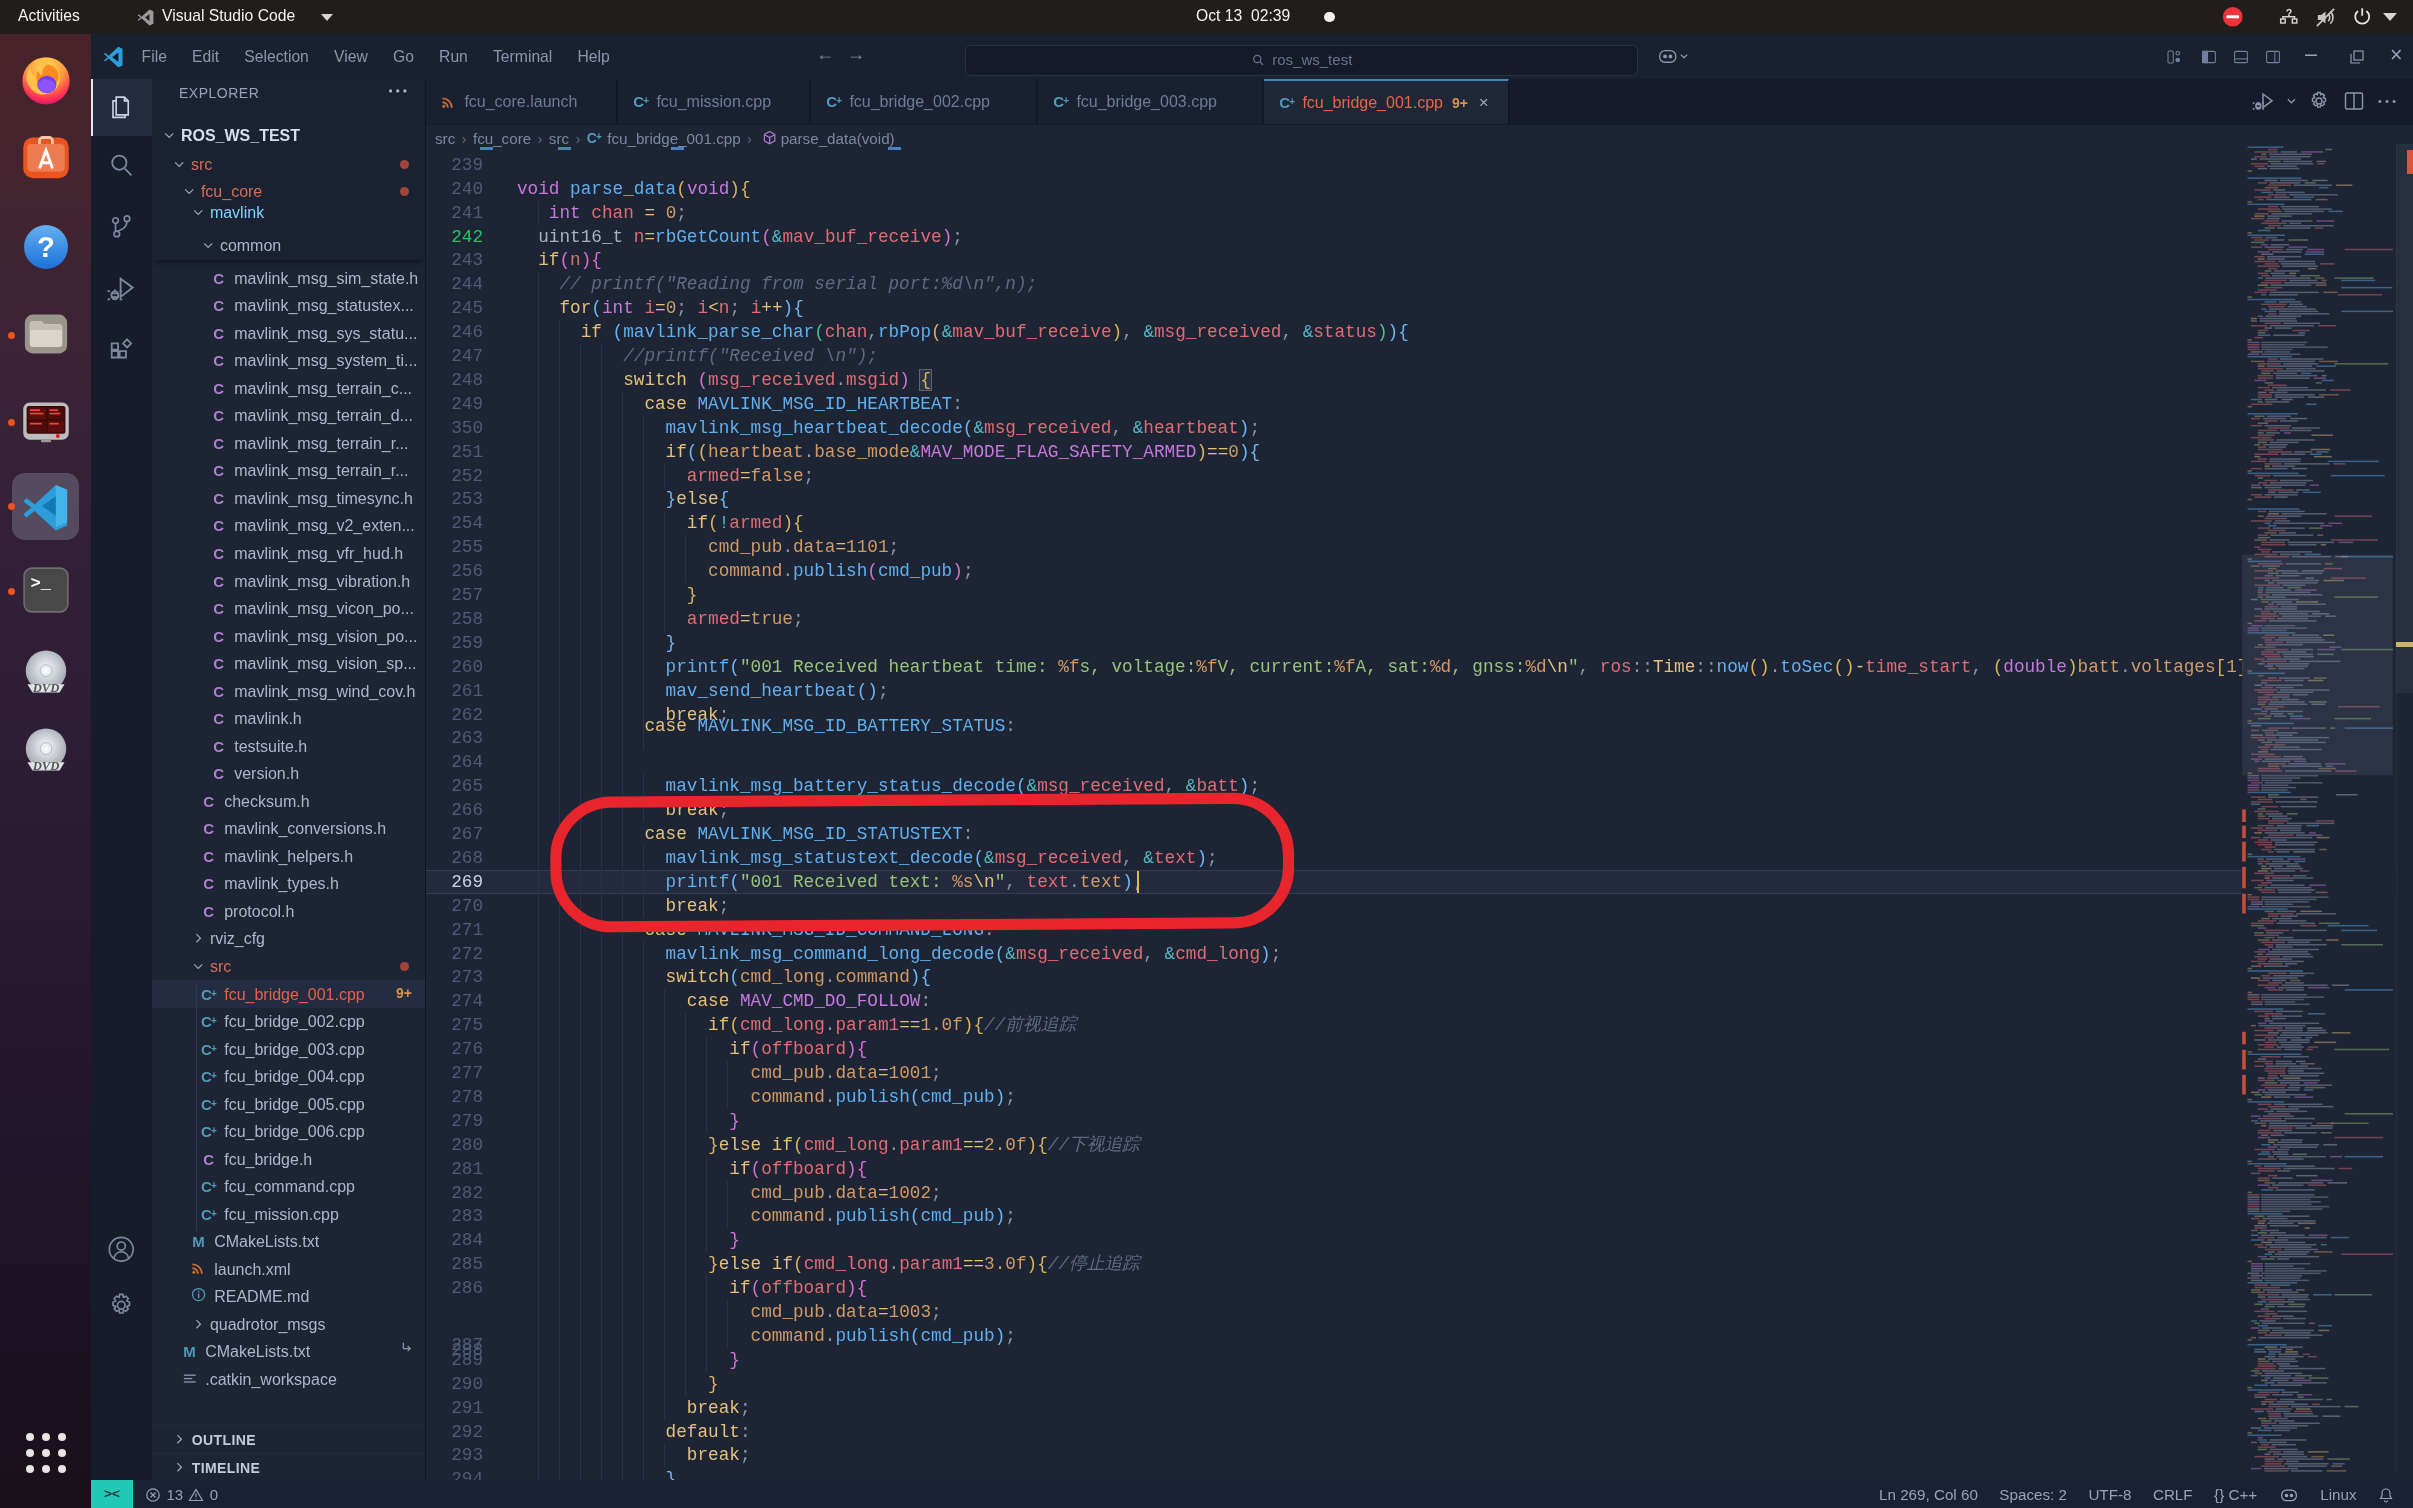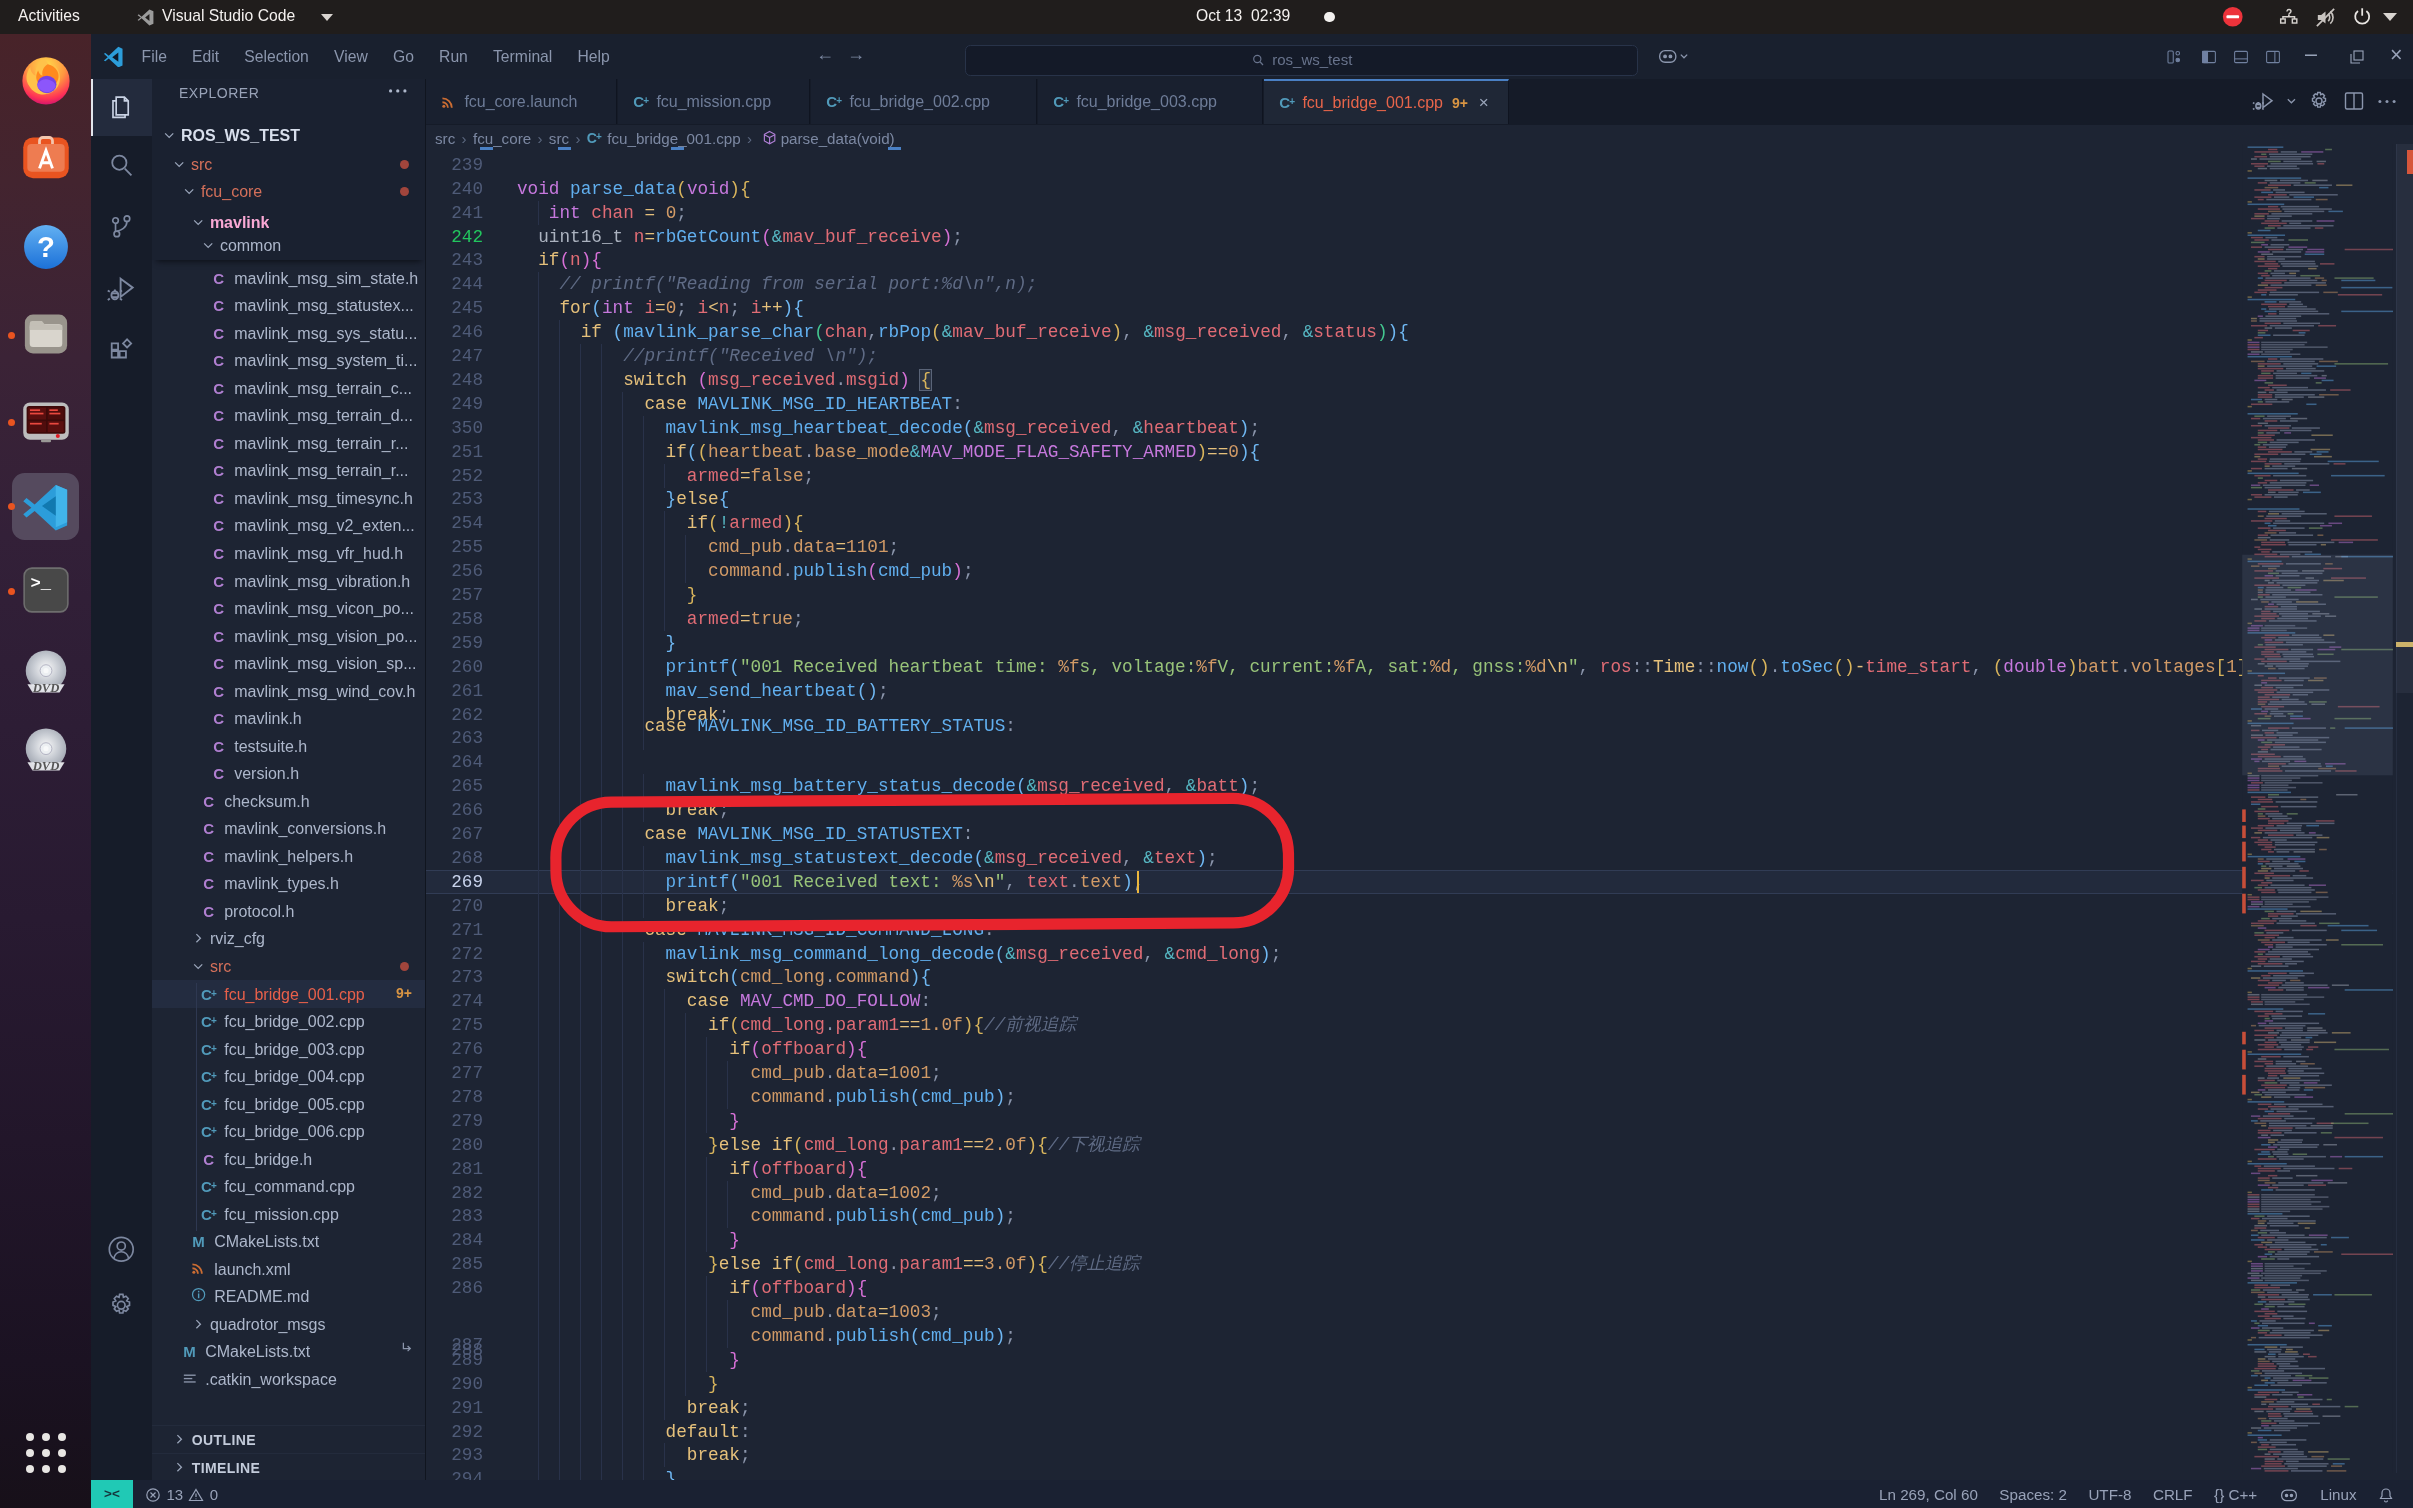--- a/index.html
+++ b/index.html
@@ -374,21 +374,21 @@
       <span class="tlabel">src</span>
     </div>
     <span class="mdot" style="top:81px"></span>
     <div class="trow" style="top:99px;left:30px;font-weight:400;color:#d4705a">
       <svg width="14.4" height="14.4" viewBox="0 0 16 16" style="margin-right:4.5px;flex:none">
         <path d="M3.5 6l4.5 4.5L12.5 6" stroke="#9aa5ba" stroke-width="1.4" fill="none"></path>
       </svg>
       <span class="tlabel">fcu_core</span>
     </div>
     <span class="mdot" style="top:108px"></span>
-    <div class="trow" style="top:130px;left:39px;font-weight:700;color:#f9a8d4">
+    <div class="trow" style="top:120px;left:39px;font-weight:400;color:#7dd3fc">
       <svg width="14.4" height="14.4" viewBox="0 0 16 16" style="margin-right:4.5px;flex:none">
         <path d="M3.5 6l4.5 4.5L12.5 6" stroke="#9aa5ba" stroke-width="1.4" fill="none"></path>
       </svg>
       <span class="tlabel">mavlink</span>
     </div>
     <div class="trow" style="top:153px;left:49px;font-weight:400;color:#adb7cb">
       <svg width="14.4" height="14.4" viewBox="0 0 16 16" style="margin-right:4.5px;flex:none">
         <path d="M3.5 6l4.5 4.5L12.5 6" stroke="#9aa5ba" stroke-width="1.4" fill="none"></path>
       </svg>
       <span class="tlabel">common</span>

